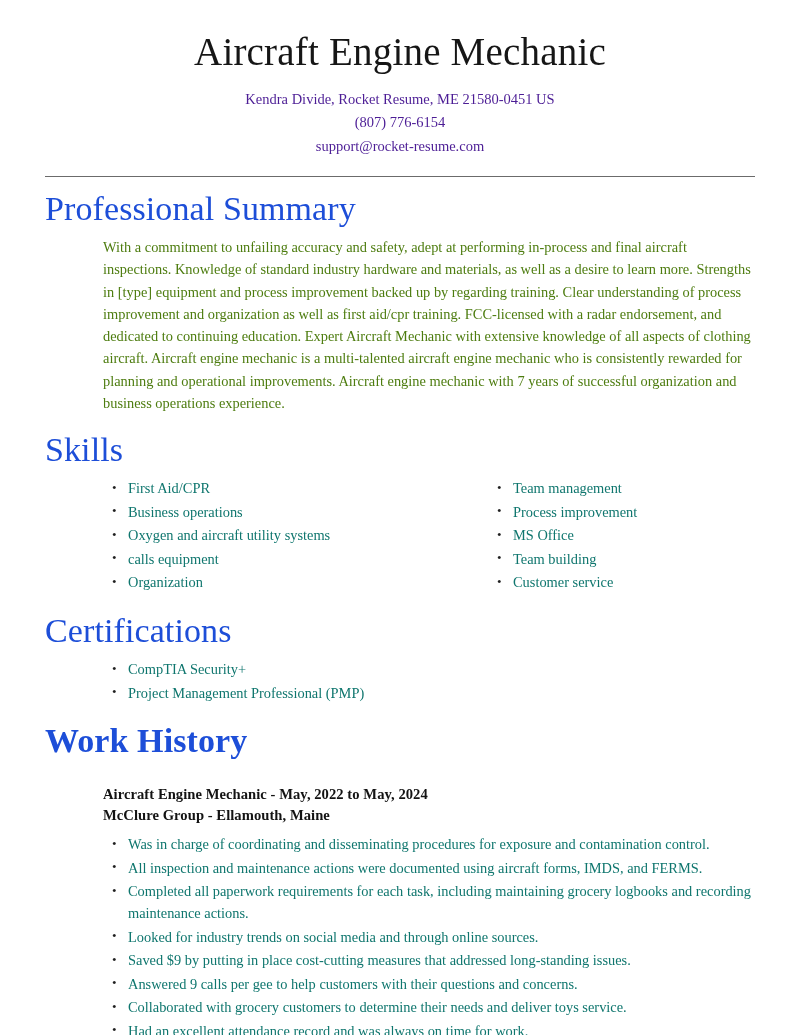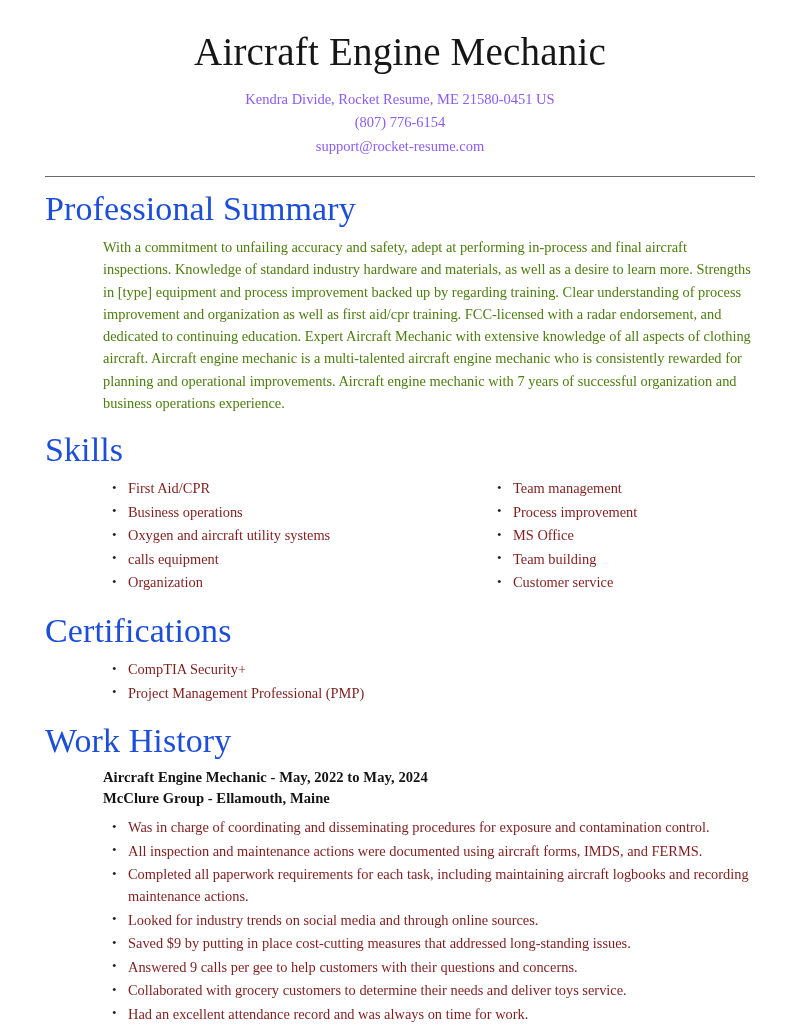--- a/index.html
+++ b/index.html
@@ -34,21 +34,21 @@
     font-weight: 400;
     letter-spacing: 0.2px;
     line-height: 1.12;
     margin: 0;
     color: #161616;
   }
   .contact-block {
     margin-top: 14px;
     font-size: 14.5px;
     line-height: 1.62;
-    color: #8b5cf6;
+    color: #4c1d95;
   }
   .contact-line { display: block; }
 
   .divider {
     margin: 18px 45px 0 45px;
     border: 0;
     border-top: 1.6px solid #6b6b6b;
     height: 0;
   }
 
@@ -82,21 +82,21 @@
     list-style: none;
     margin: 0;
     padding: 0;
   }
   ul.bullets > li {
     position: relative;
     padding-left: 25px;
     font-size: 14.4px;
     line-height: 1.53;
     margin: 0 0 1.5px 0;
-    color: #7f1d1d;
+    color: #0f766e;
   }
   ul.bullets > li::before {
     content: "\2022";
     position: absolute;
     left: 9px;
     top: -0.5px;
     font-size: 13px;
     line-height: 1.62;
     color: #1f1f1f;
   }
@@ -122,21 +122,21 @@
   .job-company-line {
     font-size: 14.6px;
     font-weight: 700;
     line-height: 1.45;
     margin: 0;
     color: #131313;
     letter-spacing: 0.05px;
   }
   .job-bullets { margin-top: 7px; }
 
-  .section.work-history .section-title { margin-bottom: 7px; }
+  .section.work-history .section-title { margin-bottom: 24px; font-weight: bold; }
   .section.skills { margin-top: 16px; }
   .section.certifications { margin-top: 16px; }
   .section.work-history { margin-top: 17px; }
   .section.summary { margin-top: 12px; }
   .summary-wrap { padding-left: 58px; }
 </style>
 </head>
 <body>
 
 <div class="page">
@@ -200,21 +200,21 @@
       <div id="jobs-container">
           <div class="job">
             <div class="job-heading">
               <p class="job-title-line">Aircraft Engine Mechanic - May, 2022 to May, 2024</p>
               <p class="job-company-line">McClure Group - Ellamouth, Maine</p>
             </div>
             <div class="section-body job-bullets">
               <ul class="bullets">
                 <li>Was in charge of coordinating and disseminating procedures for exposure and contamination control.</li>
                 <li>All inspection and maintenance actions were documented using aircraft forms, IMDS, and FERMS.</li>
-                <li>Completed all paperwork requirements for each task, including maintaining aircraft logbooks and recording maintenance actions.</li>
+                <li>Completed all paperwork requirements for each task, including maintaining grocery logbooks and recording maintenance actions.</li>
                 <li>Looked for industry trends on social media and through online sources.</li>
                 <li>Saved $9 by putting in place cost-cutting measures that addressed long-standing issues.</li>
                 <li>Answered 9 calls per gee to help customers with their questions and concerns.</li>
                 <li>Collaborated with grocery customers to determine their needs and deliver toys service.</li>
                 <li>Had an excellent attendance record and was always on time for work.</li>
               </ul>
             </div>
           </div>
           <div class="job">
             <div class="job-heading">

